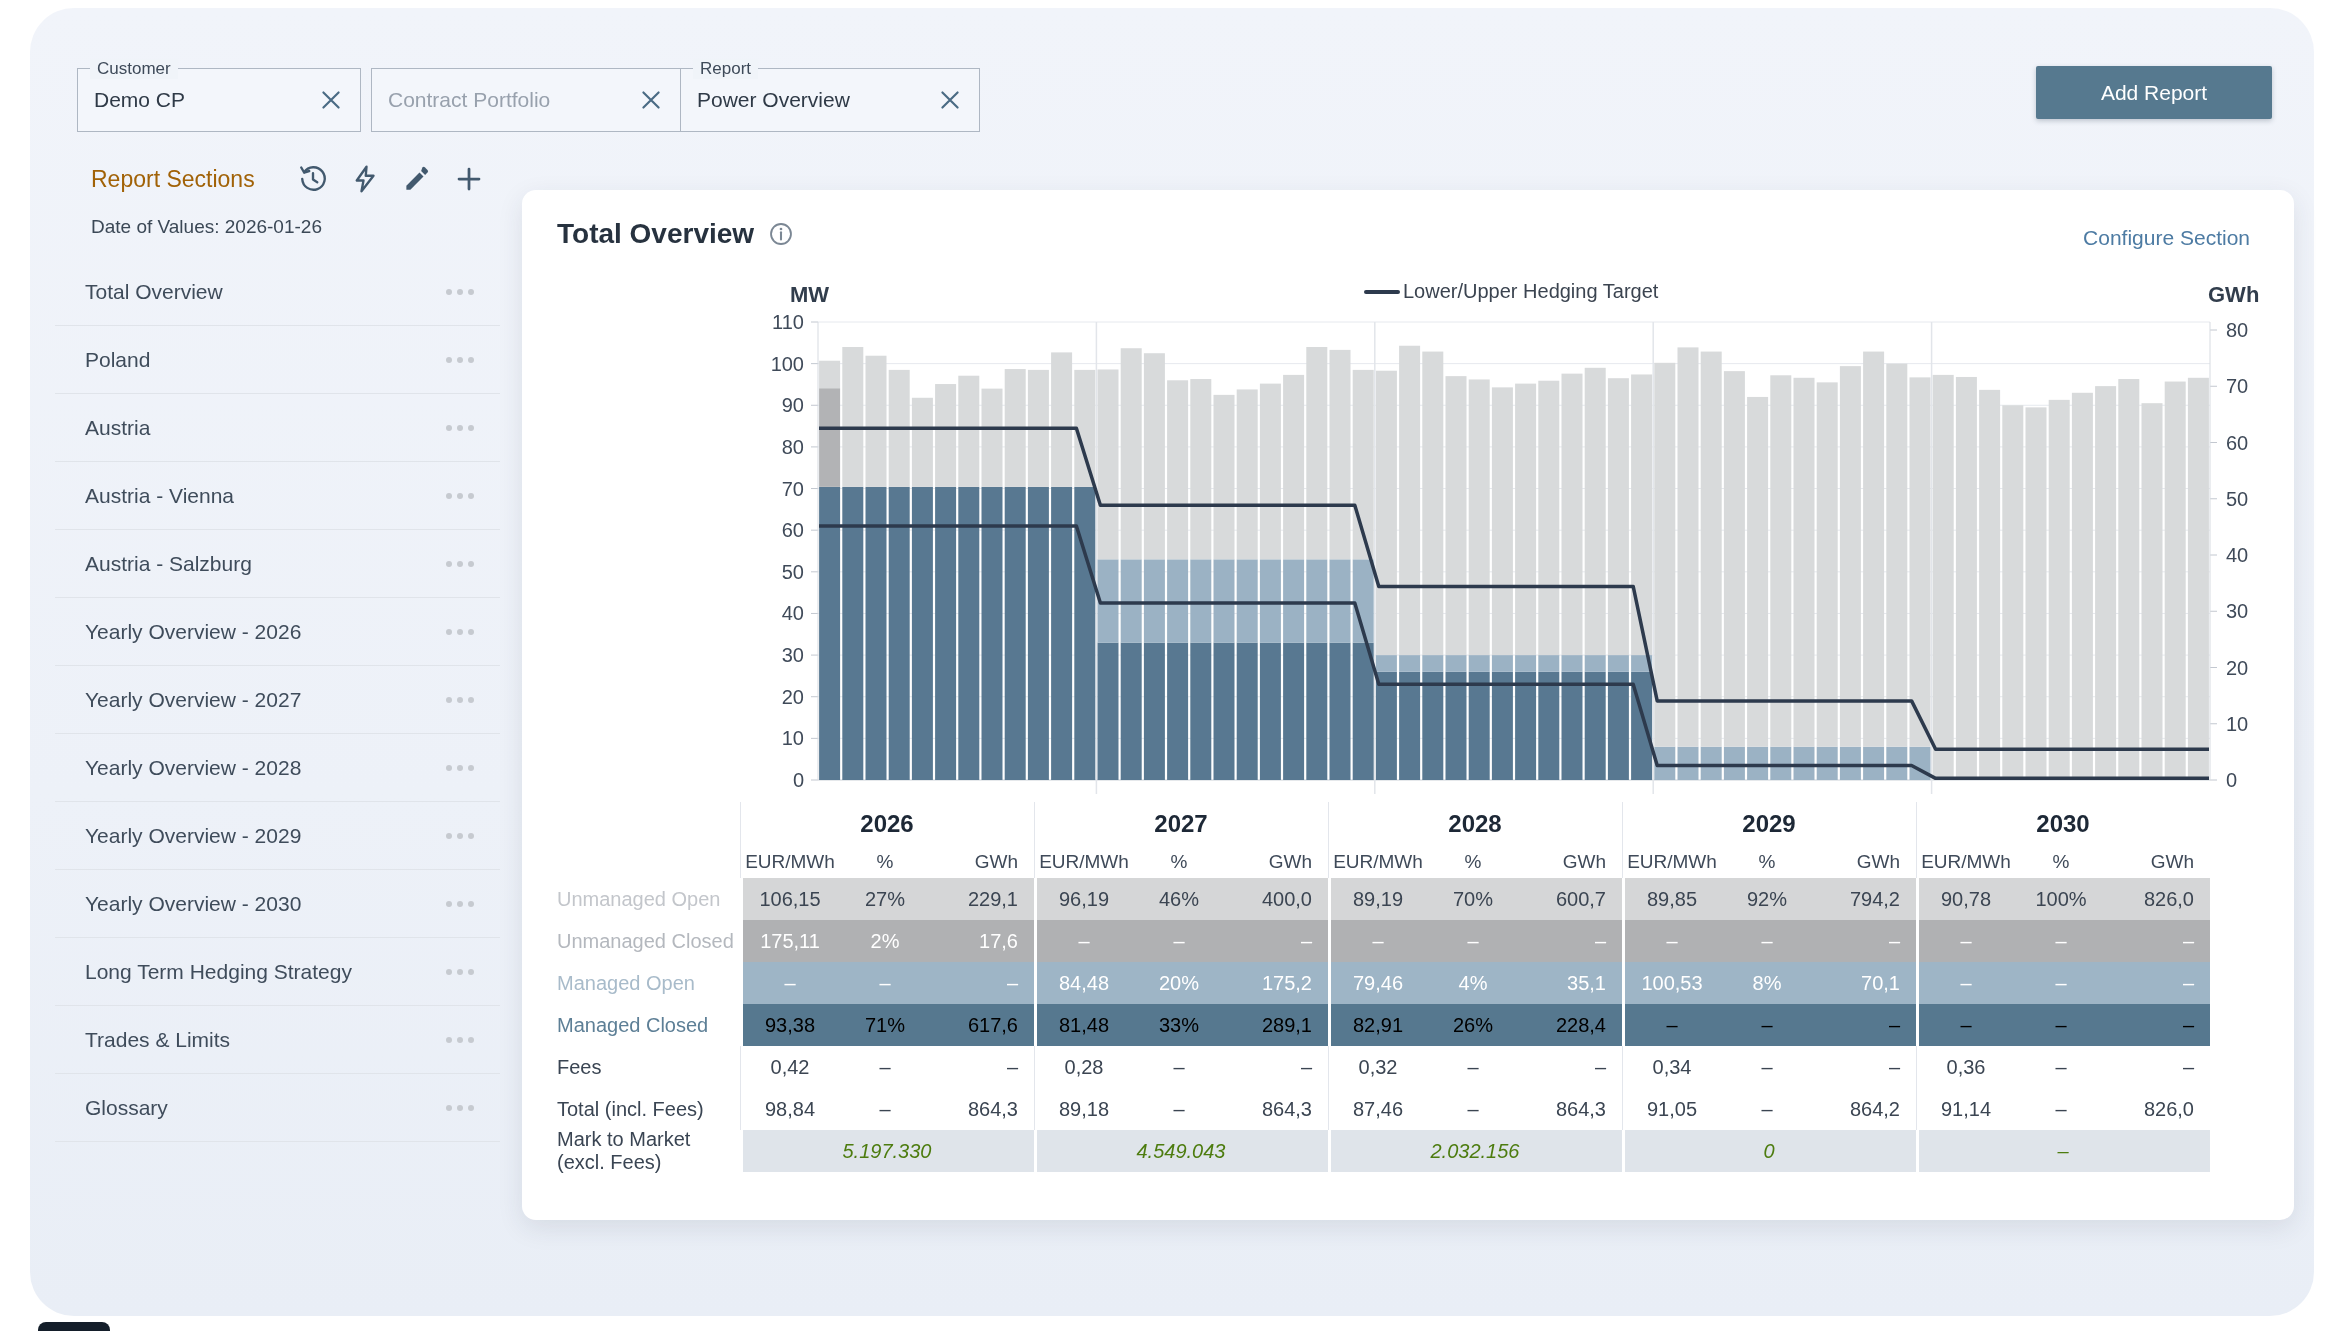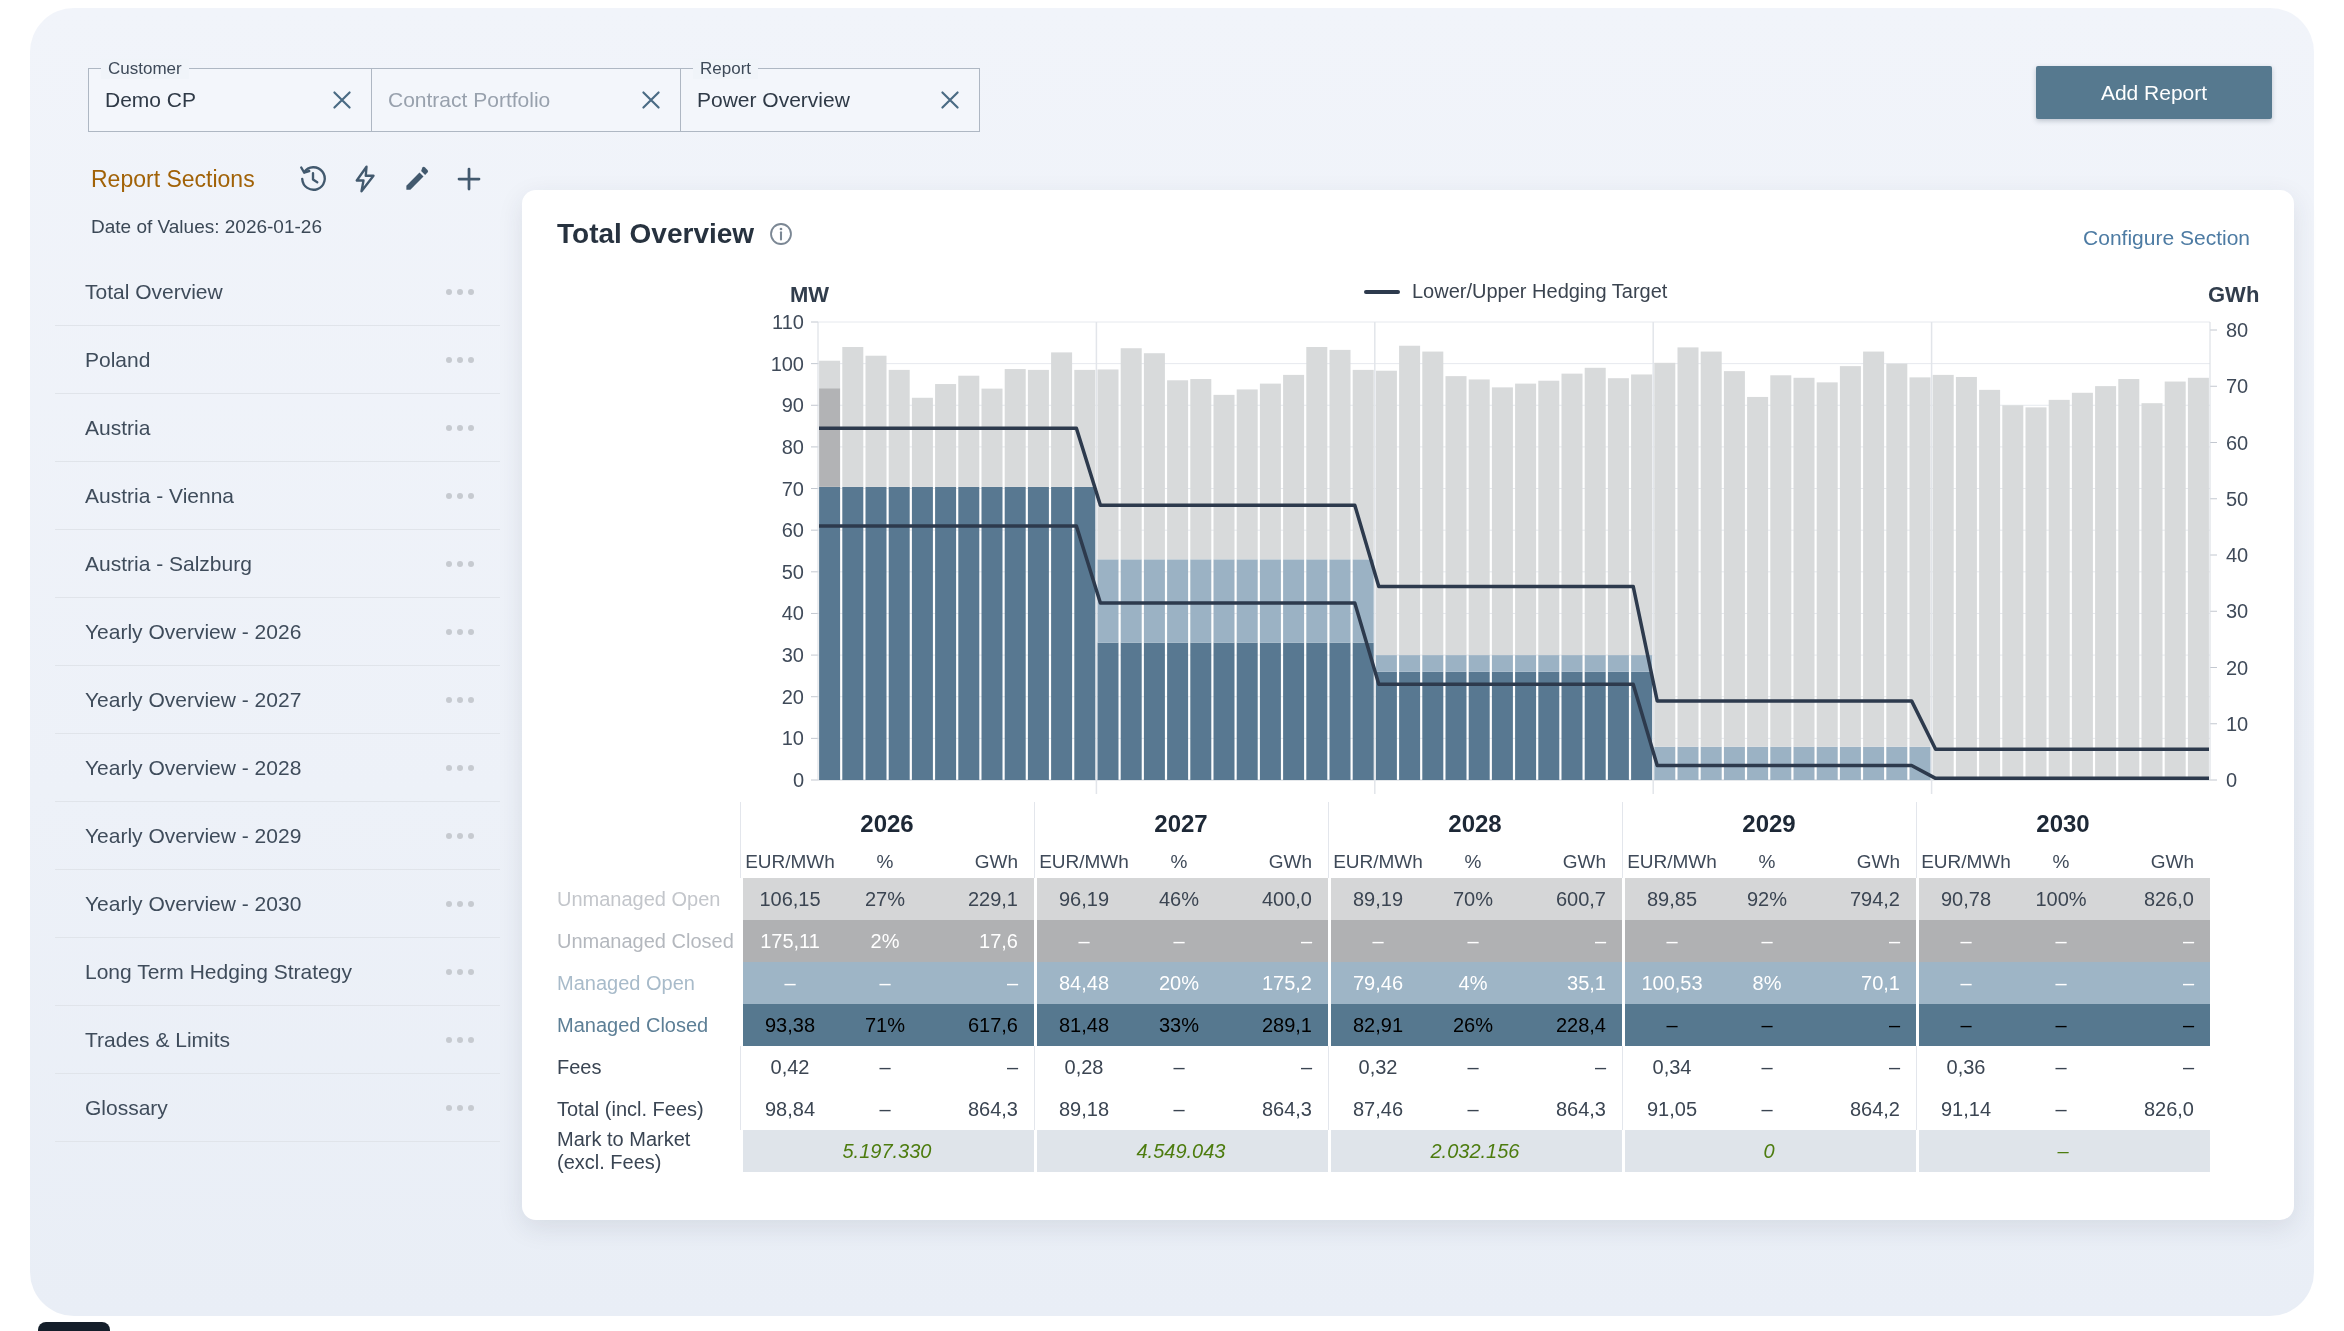--- a/index.html
+++ b/index.html
@@ -32,21 +32,21 @@
   .sb-item .lbl{margin-left:30px;font-size:21px;color:#3f4c5b;}
   .dots{position:absolute;right:20px;top:50%;transform:translateY(-50%);display:flex;gap:5px;cursor:pointer;padding:6px;}
   .dots i{width:6px;height:6px;border-radius:50%;background:#c6cad0;display:block;}
 
   
   #card{position:absolute;left:522px;top:190px;width:1772px;height:1030px;background:#fff;border-radius:14px;
         box-shadow:0 8px 26px rgba(35,50,70,.10);}
   #card-title{position:absolute;left:35px;top:28px;font-size:28px;font-weight:bold;color:#27323f;display:flex;align-items:center;gap:14px;}
   #info-icon{width:26px;height:26px;}
   #configure{position:absolute;right:44px;top:36px;font-size:21px;color:#4d7ba3;cursor:pointer;margin-left:21px;}
-  #legend{position:absolute;left:842px;top:90px;display:flex;align-items:center;gap:12px;}
+  #legend{position:absolute;left:842px;top:90px;display:flex;align-items:center;gap:3px;}
   #legend .line{width:36px;height:4px;border-radius:2px;background:#2d3a4d;}
   #legend .txt{font-size:20px;color:#3b4450;}
   #mw-label{position:absolute;left:268px;top:92px;font-size:22px;font-weight:bold;color:#313d4c;}
   #gwh-label{position:absolute;left:1686px;top:92px;font-size:22px;font-weight:bold;color:#313d4c;}
   #chart-svg{position:absolute;left:238px;top:92px;}
 
   
   #ov-table{position:absolute;left:35px;top:600px;display:grid;
       grid-template-columns:183px repeat(5,100px 90px 104px);margin-top:12px;}
   .tcell{display:flex;align-items:center;justify-content:center;font-size:20px;height:42px;box-sizing:border-box;}
@@ -65,21 +65,21 @@
   .lab-uo{color:#c3c6cb;} .lab-uc{color:#b4b8be;} .lab-mo{color:#a8bbca;} .lab-mc{color:#5d7f96;} .lab-pl{color:#3a4553;}
 
   #floating-widget{position:absolute;left:38px;top:1322px;width:72px;height:34px;background:#141e2a;border-radius:8px;}
 </style>
 </head>
 <body>
 
 <div id="app">
   <div id="surface">
 
-    <div class="fld" style="left:58px;width:284px;align-items:center;">
+    <div class="fld" style="left:47px;width:284px;align-items:center;">
       <span class="lg">Customer</span>
       <span class="val">Demo CP</span>
       <span class="xbtn">
         <svg viewBox="0 0 24 24">
             <path d="M5 5 L19 19 M19 5 L5 19" stroke="#4a6b84" stroke-width="2" stroke-linecap="round"></path>
           </svg>
       </span>
     </div>
     <div class="fld" style="left:341px;width:310px;">
       <span class="val ph">Contract Portfolio</span>

